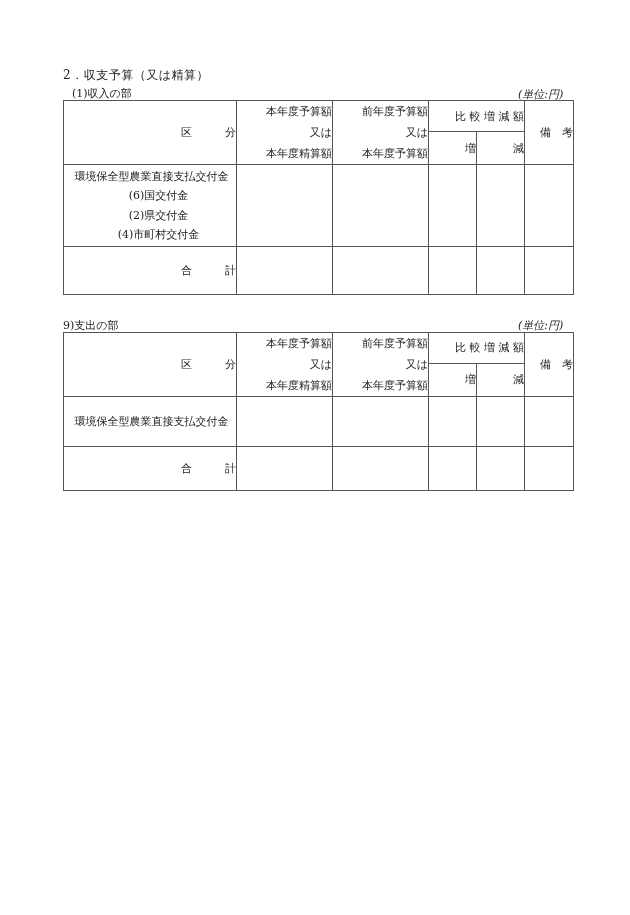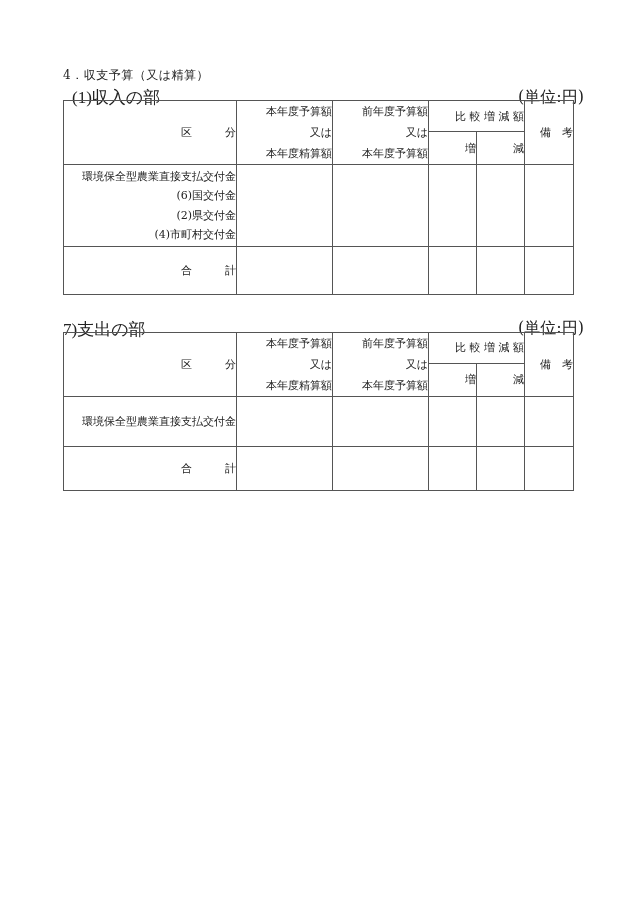--- a/index.html
+++ b/index.html
@@ -1,31 +1,31 @@
 <!DOCTYPE html>
 <html><head>
 <meta charset="utf-8">
 <style>
   html, body { margin:0; padding:0; background:#fff; }
   body { width:630px; height:915px; position:relative; font-family:"DejaVu Serif", serif; color:#222; overflow:hidden; }
   .abs { position:absolute; white-space:nowrap; }
   .h1 { left:63px; top:67px; font-size:12px; letter-spacing:0.5px; }
-  .sub { font-size:17px;font-family:Liberation Serif, serif; }
-  .unit { font-size:16px; }
+  .sub { font-size:11px; }
+  .unit { font-size:11px;font-style:italic; }
   table { position:absolute; border-collapse:collapse; table-layout:fixed; font-size:11px; }
   td { border:1px solid #555; padding:0; vertical-align:middle; text-align:right; }
   .lines div { line-height:21px; }
-  .left { text-align:right; padding-left:3px; }
+  .left { text-align:center; padding-left:3px; }
   .item { line-height:19.5px; }
   .indent { padding-left:14px; }
 </style>
 </head>
 <body>
 
-<div class="abs h1">4．収支予算（又は精算）</div>
+<div class="abs h1">2．収支予算（又は精算）</div>
 
 <div class="abs sub" style="left:72px;top:86px;">(1)収入の部</div>
 <div class="abs unit" style="left:518px;top:87px;">(単位:円)</div>
 
 <table style="left:63px;top:100px;width:510px;">
   <colgroup>
       <col style="width:173px">
       <col style="width:96px">
       <col style="width:96px">
       <col style="width:48px">
@@ -69,21 +69,21 @@
     <td>合　　　計</td>
     <td></td>
         <td></td>
     <td></td>
         <td></td>
         <td></td>
   </tr>
 </tbody>
   </table>
 
-<div class="abs sub" style="left:63px;top:318px;">7)支出の部</div>
+<div class="abs sub" style="left:63px;top:318px;">9)支出の部</div>
 <div class="abs unit" style="left:518px;top:318px;">(単位:円)</div>
 
 <table style="left:63px;top:332px;width:510px;">
   <colgroup>
       <col style="width:173px">
       <col style="width:96px">
       <col style="width:96px">
       <col style="width:48px">
       <col style="width:48px">
       <col style="width:49px">

